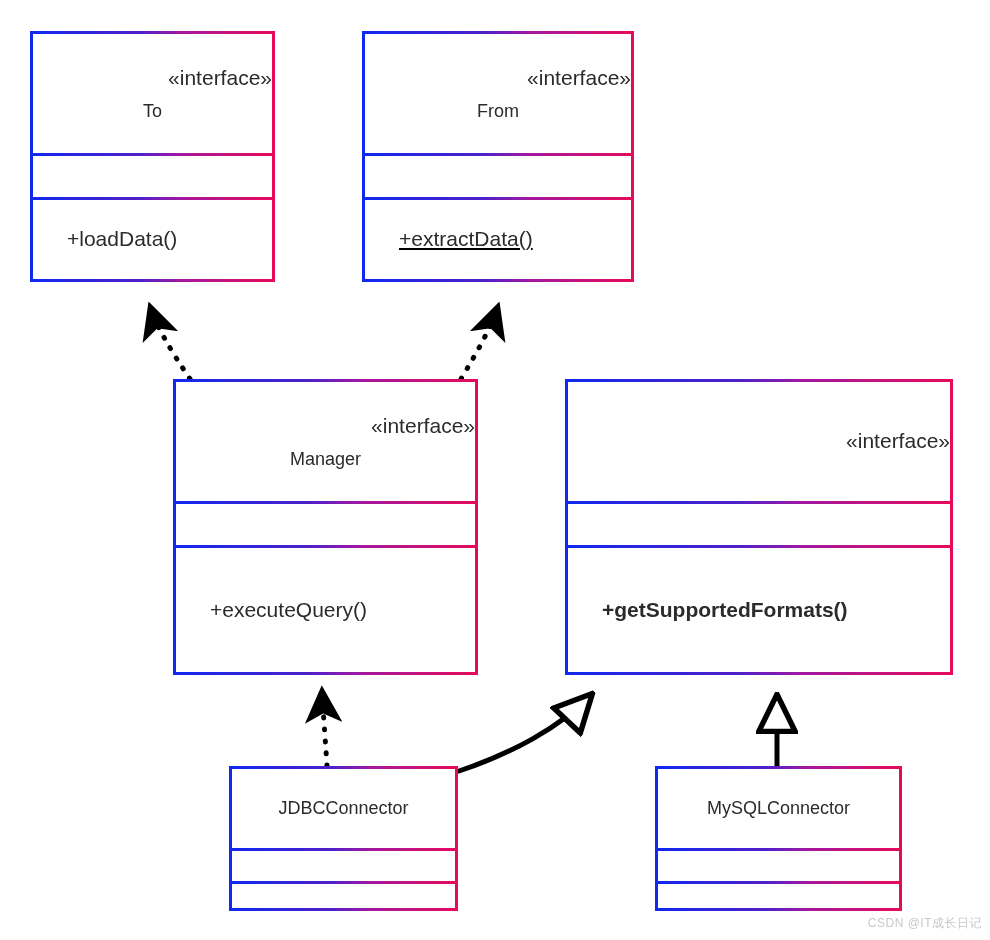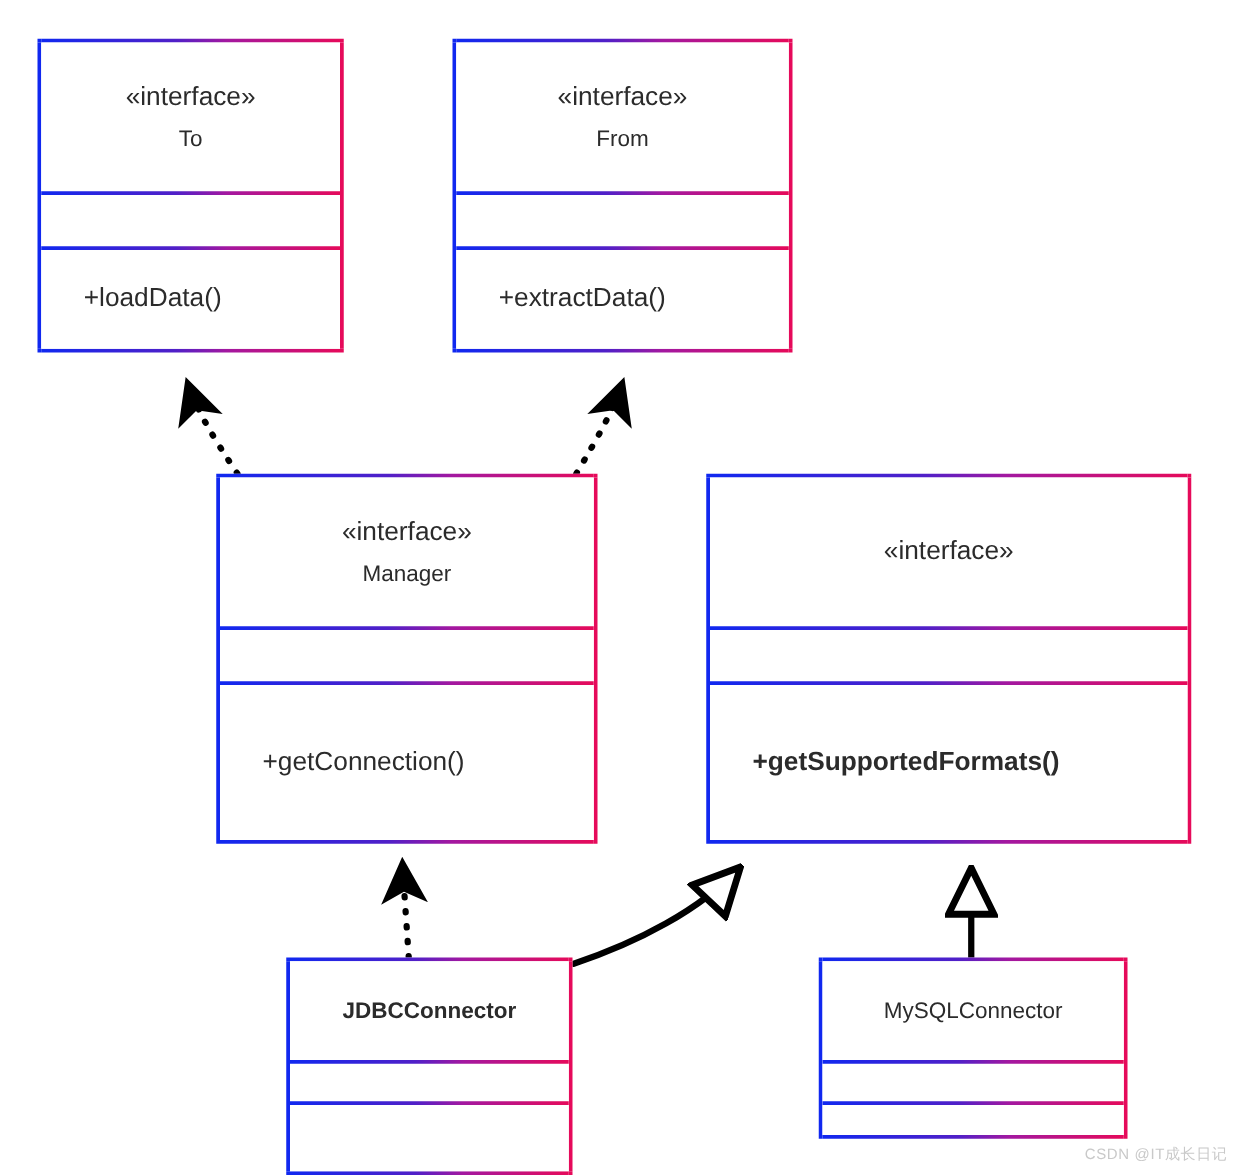--- a/index.html
+++ b/index.html
@@ -40,21 +40,21 @@
     border-top: 3px solid transparent;
     border-image: linear-gradient(90deg, #1028f0 0%, #5020c8 45%, #a318a0 62%, #e60a5a 100%) 1;
   }
   .uml-title {
     text-align: center;
     color: #2b2b2b;
     font-size: 18px;
     line-height: 1.72;
   }
   .uml-stereotype {
-    text-align: center;
+    text-align: right;
     color: #2b2b2b;
     font-size: 21px;
     line-height: 1.72;
   }
   .uml-members {
     padding-left: 34px;
   }
   .uml-member {
     color: #2b2b2b;
     font-size: 21px;
@@ -125,53 +125,53 @@
       </div>
     </div>
   </div>
 
   <div class="uml-box" style="left:362px; top:31px; width:272px; height:251px;">
     <div class="uml-section" style="height:119px;">
       <div class="uml-stereotype">«interface»</div>
       <div class="uml-title">From</div>
     </div>
     <div class="uml-section divided uml-empty" style="height:44px;"></div>
-    <div class="uml-section divided" style="flex:1;">
+    <div class="uml-section divided" style="flex:1;text-decoration:underline;">
       <div class="uml-members">
         <div class="uml-member">+extractData()</div>
       </div>
     </div>
   </div>
 
   <div class="uml-box" style="left:173px; top:379px; width:305px; height:296px;">
     <div class="uml-section" style="height:119px;">
       <div class="uml-stereotype">«interface»</div>
       <div class="uml-title">Manager</div>
     </div>
     <div class="uml-section divided uml-empty" style="height:44px;"></div>
     <div class="uml-section divided" style="flex:1;">
       <div class="uml-members">
-        <div class="uml-member">+getConnection()</div>
+        <div class="uml-member">+executeQuery()</div>
       </div>
     </div>
   </div>
 
   <div class="uml-box" style="left:565px; top:379px; width:388px; height:296px;">
     <div class="uml-section" style="height:119px;">
       <div class="uml-stereotype">«interface»</div>
     </div>
     <div class="uml-section divided uml-empty" style="height:44px;"></div>
     <div class="uml-section divided" style="flex:1;font-weight:bold;">
       <div class="uml-members">
         <div class="uml-member">+getSupportedFormats()</div>
       </div>
     </div>
   </div>
 
-  <div class="uml-box" style="left:229px; top:766px; width:229px; height:174px;font-weight:bold;">
+  <div class="uml-box" style="left:229px; top:766px; width:229px; height:145px;">
     <div class="uml-section" style="height:79px;">
       <div class="uml-title">JDBCConnector</div>
     </div>
     <div class="uml-section divided uml-empty" style="height:33px;"></div>
     <div class="uml-section divided uml-empty" style="flex:1;"></div>
   </div>
 
   <div class="uml-box" style="left:655px; top:766px; width:247px; height:145px;border-radius:10px;">
     <div class="uml-section" style="height:79px;">
       <div class="uml-title">MySQLConnector</div>

